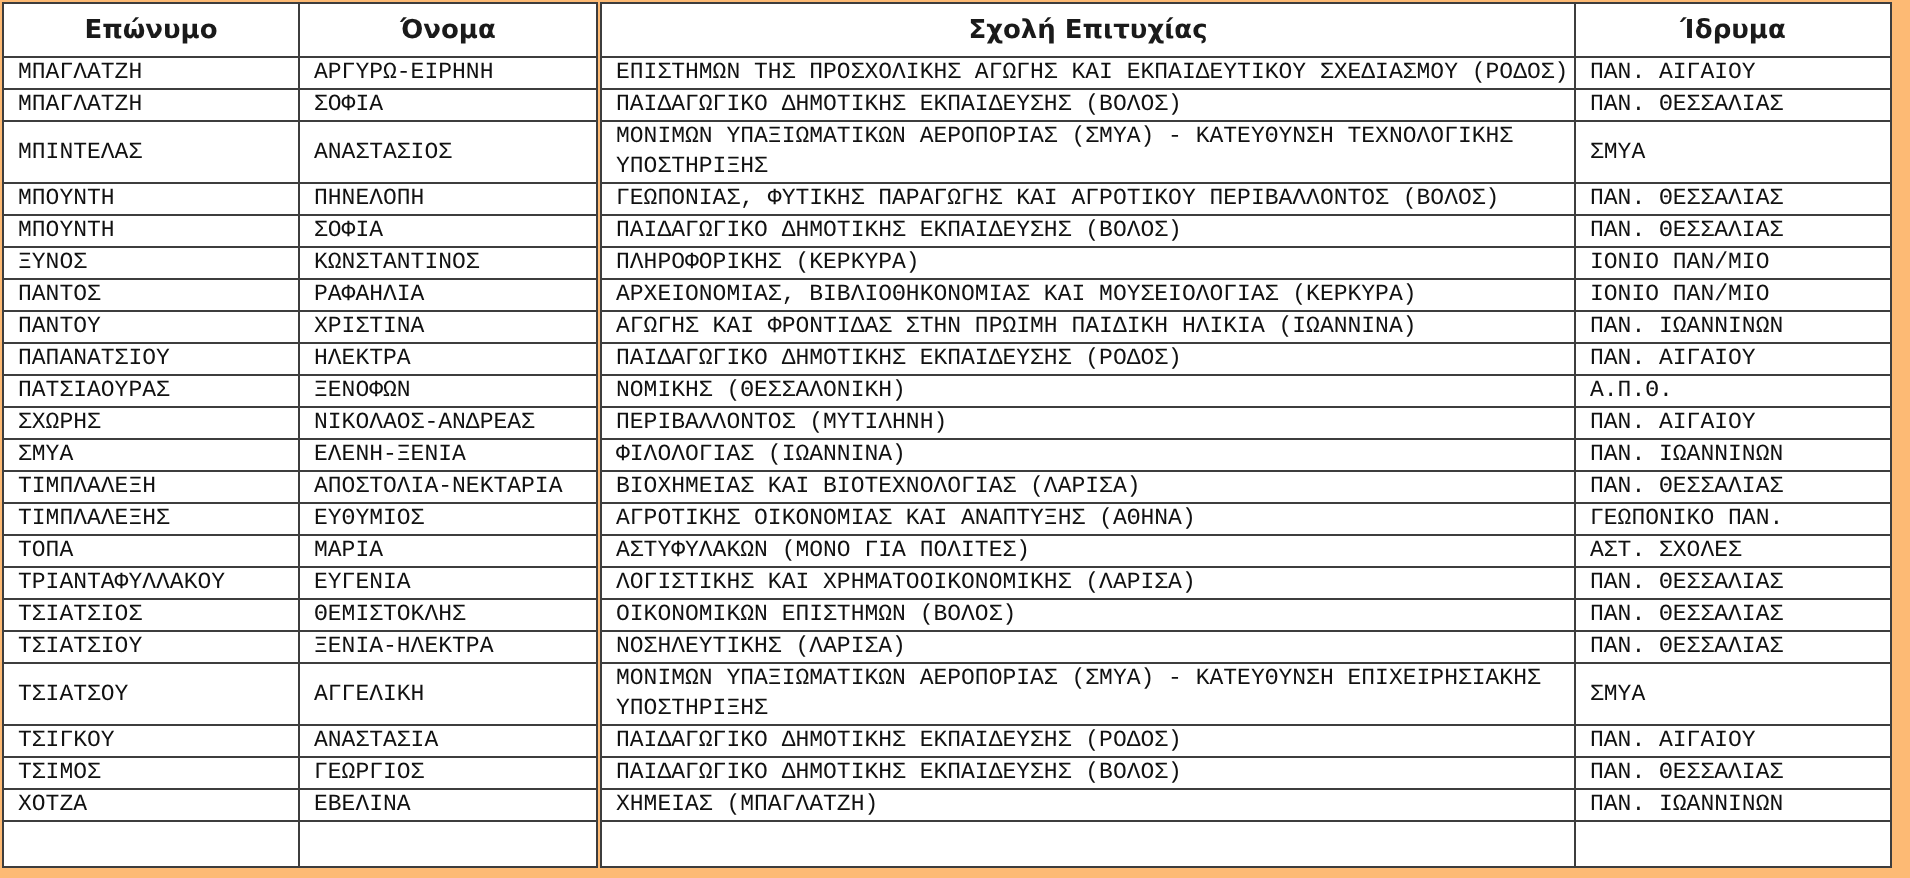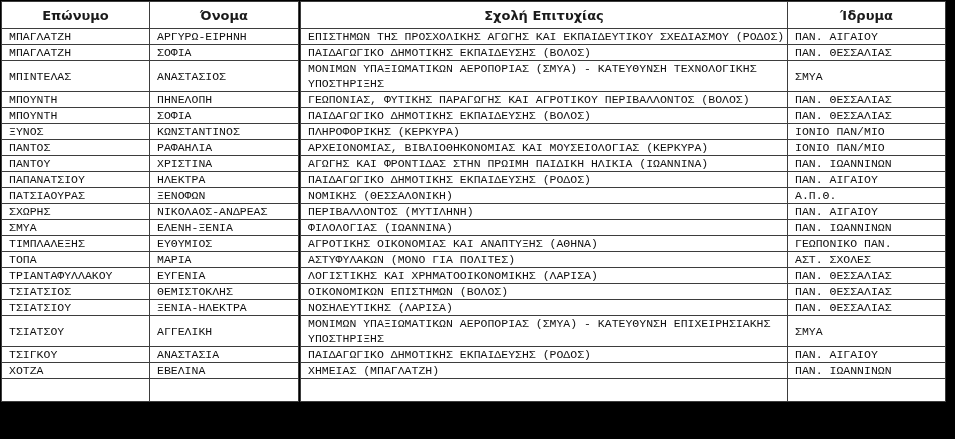--- a/index.html
+++ b/index.html
@@ -1,21 +1,21 @@
 <!DOCTYPE html>
 <html lang="el"><head>
 <meta charset="utf-8">
 <style>
   html, body { margin: 0; padding: 0; background: #ffffff; }
   .page {
     position: relative;
     width: 955px;
     height: 439px;
     overflow: hidden;
-    background: #000000;
+    background: #fdba74;
   }
   table.results {
     border-collapse: collapse;
     table-layout: fixed;
     margin: 1px 0 0 1px;
   }
   table.results th,
   table.results td {
     border: 1px solid #3d3d3d;
     overflow: hidden;
@@ -136,20 +136,26 @@
           <td class="dbl">ΠΕΡΙΒΑΛΛΟΝΤΟΣ (ΜΥΤΙΛΗΝΗ)</td>
           <td>ΠΑΝ. ΑΙΓΑΙΟΥ</td>
         </tr>
         <tr class="row">
           <td>ΣΜΥΑ</td>
           <td>ΕΛΕΝΗ-ΞΕΝΙΑ</td>
           <td class="dbl">ΦΙΛΟΛΟΓΙΑΣ (ΙΩΑΝΝΙΝΑ)</td>
           <td>ΠΑΝ. ΙΩΑΝΝΙΝΩΝ</td>
         </tr>
         <tr class="row">
+          <td>ΤΙΜΠΛΑΛΕΞΗ</td>
+          <td>ΑΠΟΣΤΟΛΙΑ-ΝΕΚΤΑΡΙΑ</td>
+          <td class="dbl">ΒΙΟΧΗΜΕΙΑΣ ΚΑΙ ΒΙΟΤΕΧΝΟΛΟΓΙΑΣ (ΛΑΡΙΣΑ)</td>
+          <td>ΠΑΝ. ΘΕΣΣΑΛΙΑΣ</td>
+        </tr>
+        <tr class="row">
           <td>ΤΙΜΠΛΑΛΕΞΗΣ</td>
           <td>ΕΥΘΥΜΙΟΣ</td>
           <td class="dbl">ΑΓΡΟΤΙΚΗΣ ΟΙΚΟΝΟΜΙΑΣ ΚΑΙ ΑΝΑΠΤΥΞΗΣ (ΑΘΗΝΑ)</td>
           <td>ΓΕΩΠΟΝΙΚΟ ΠΑΝ.</td>
         </tr>
         <tr class="row">
           <td>ΤΟΠΑ</td>
           <td>ΜΑΡΙΑ</td>
           <td class="dbl">ΑΣΤΥΦΥΛΑΚΩΝ (ΜΟΝΟ ΓΙΑ ΠΟΛΙΤΕΣ)</td>
           <td>ΑΣΤ. ΣΧΟΛΕΣ</td>
@@ -177,20 +183,26 @@
           <td>ΑΓΓΕΛΙΚΗ</td>
           <td class="dbl">ΜΟΝΙΜΩΝ ΥΠΑΞΙΩΜΑΤΙΚΩΝ ΑΕΡΟΠΟΡΙΑΣ (ΣΜΥΑ) - ΚΑΤΕΥΘΥΝΣΗ ΕΠΙΧΕΙΡΗΣΙΑΚΗΣ
 ΥΠΟΣΤΗΡΙΞΗΣ</td>
           <td>ΣΜΥΑ</td>
         </tr>
         <tr class="row">
           <td>ΤΣΙΓΚΟΥ</td>
           <td>ΑΝΑΣΤΑΣΙΑ</td>
           <td class="dbl">ΠΑΙΔΑΓΩΓΙΚΟ ΔΗΜΟΤΙΚΗΣ ΕΚΠΑΙΔΕΥΣΗΣ (ΡΟΔΟΣ)</td>
           <td>ΠΑΝ. ΑΙΓΑΙΟΥ</td>
+        </tr>
+        <tr class="row">
+          <td>ΤΣΙΜΟΣ</td>
+          <td>ΓΕΩΡΓΙΟΣ</td>
+          <td class="dbl">ΠΑΙΔΑΓΩΓΙΚΟ ΔΗΜΟΤΙΚΗΣ ΕΚΠΑΙΔΕΥΣΗΣ (ΒΟΛΟΣ)</td>
+          <td>ΠΑΝ. ΘΕΣΣΑΛΙΑΣ</td>
         </tr>
         <tr class="row">
           <td>ΧΟΤΖΑ</td>
           <td>ΕΒΕΛΙΝΑ</td>
           <td class="dbl">ΧΗΜΕΙΑΣ (ΜΠΑΓΛΑΤΖΗ)</td>
           <td>ΠΑΝ. ΙΩΑΝΝΙΝΩΝ</td>
         </tr>
       </tbody>
     <tbody>
       <tr class="partial">

